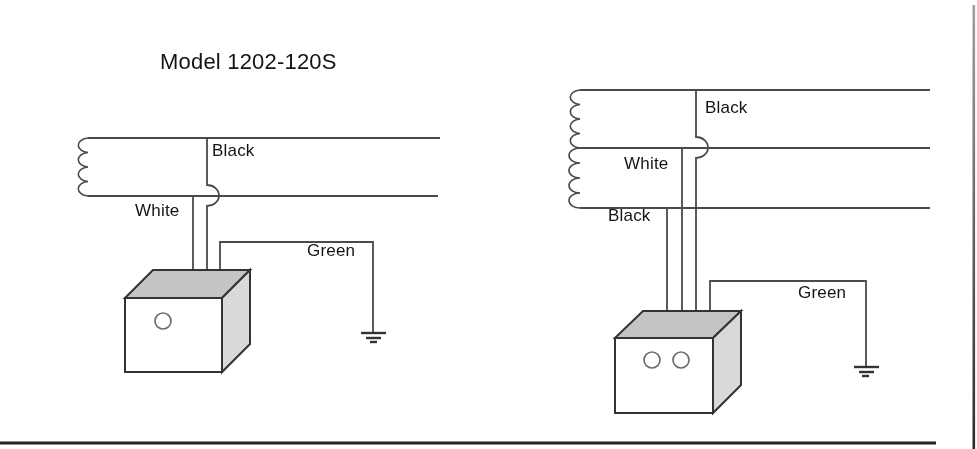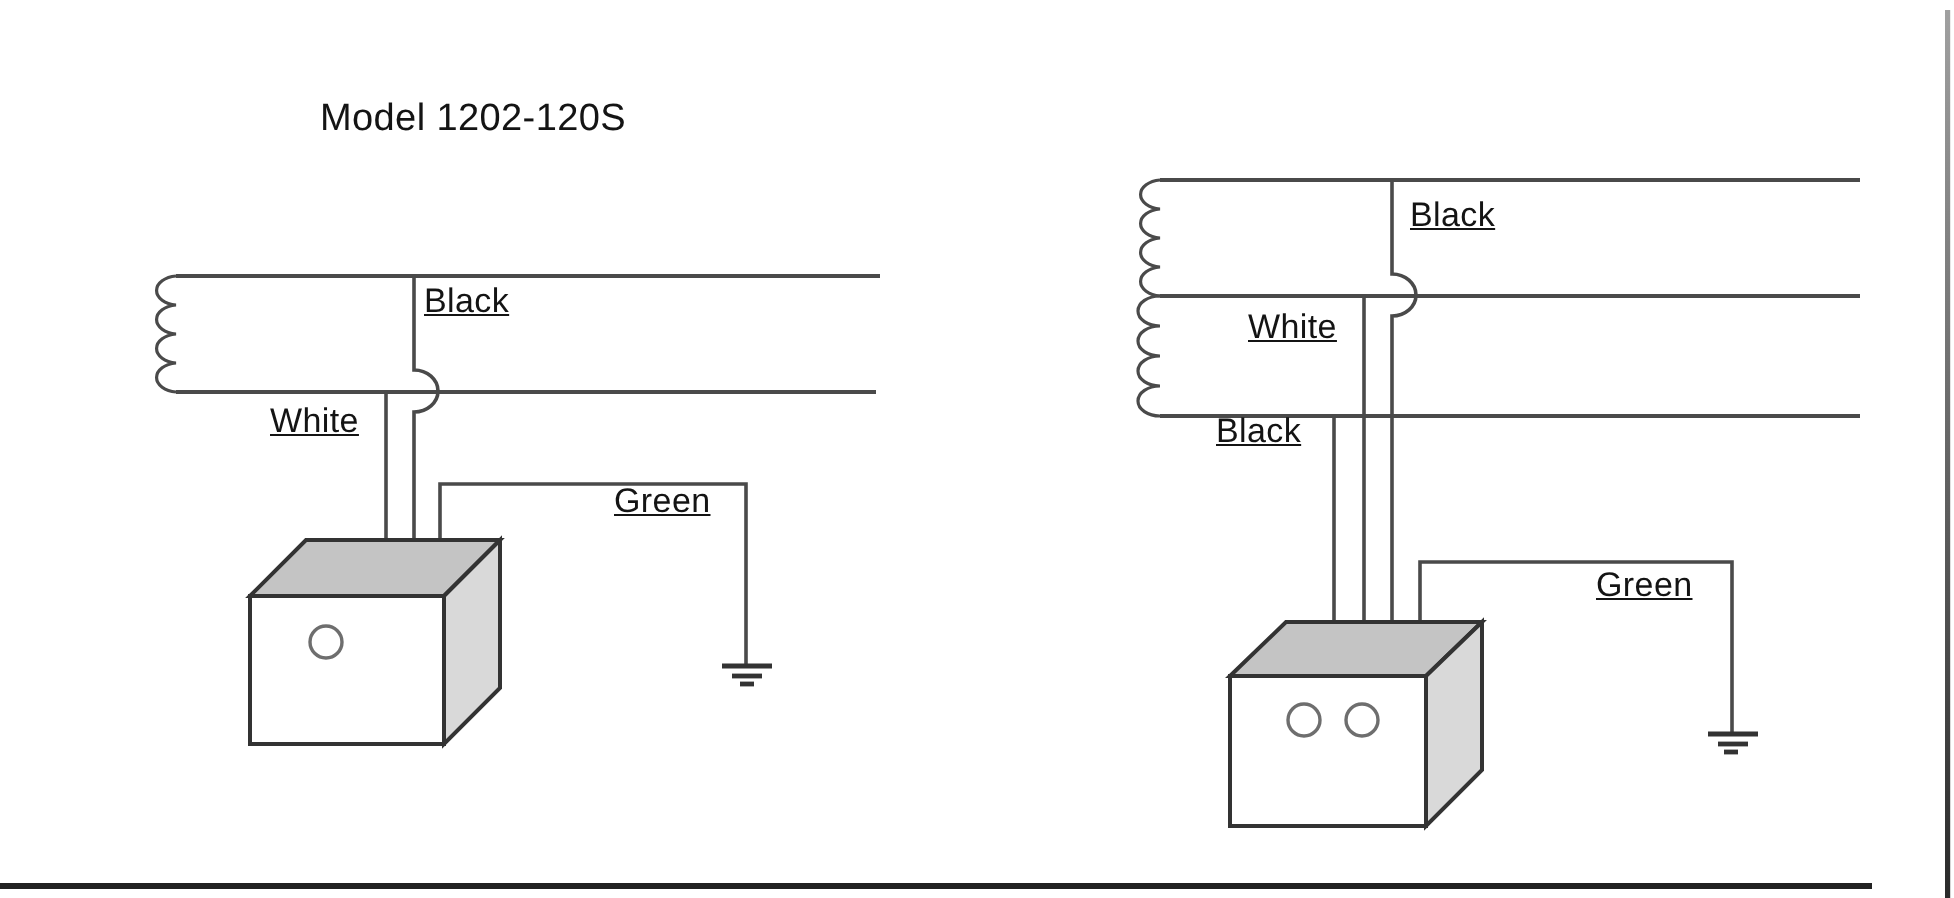--- a/index.html
+++ b/index.html
@@ -23,26 +23,25 @@
   .gnd         { stroke: var(--outline, #333); stroke-width: 2.4; }
 
   
   .lbl {
     position: absolute;
     color: var(--text, #141414);
     font-size: 17px;
     line-height: 1.15;
     white-space: nowrap;
     letter-spacing: 0.2px;
-    text-decoration: underline;
   }
   .title-lbl {
     position: absolute;
     color: var(--text, #141414);
-    font-size: 19px;
+    font-size: 22px;
     line-height: 1.15;
     white-space: nowrap;
     letter-spacing: 0.2px;
   }
 </style>
 </head>
 <body>
 
 <div class="sheet">
 

